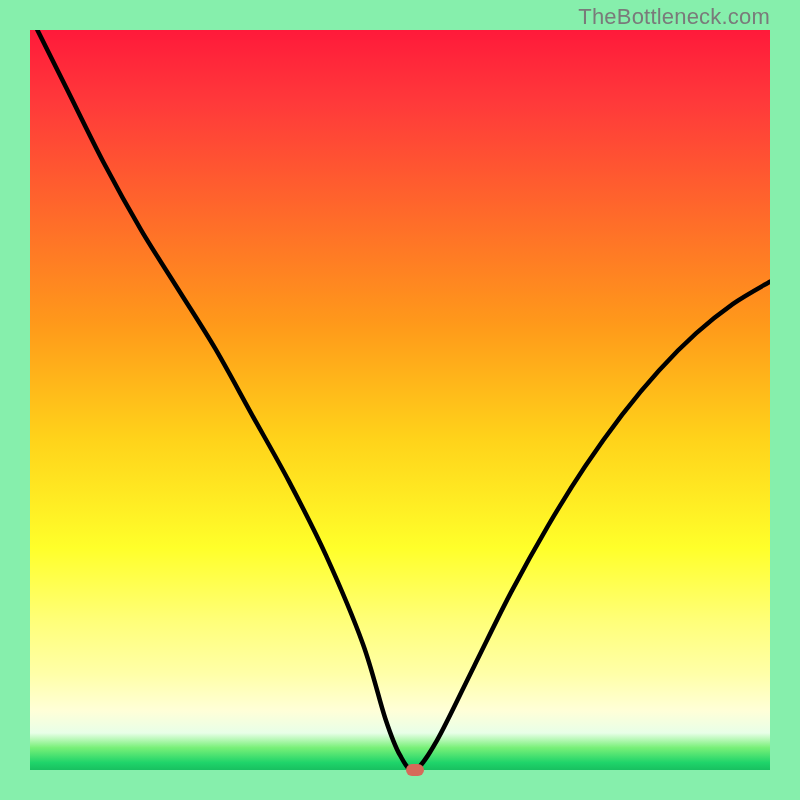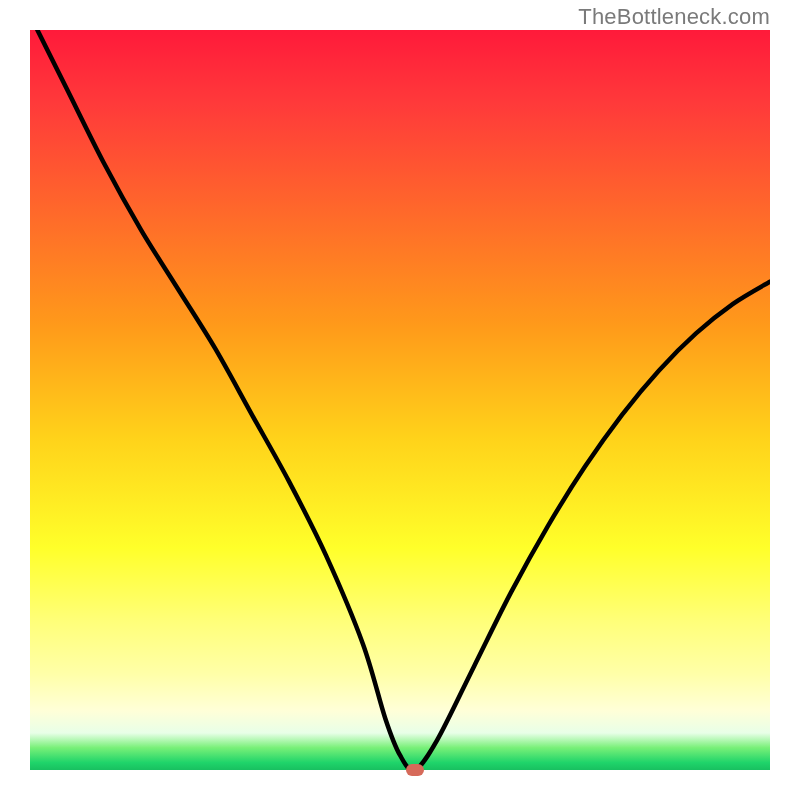--- a/index.html
+++ b/index.html
@@ -10,21 +10,21 @@
     background: #000;
     overflow: hidden;
     font-family: Arial, Helvetica, sans-serif;
   }
   .frame {
     position: absolute;
     left: 0;
     top: 0;
     width: 800px;
     height: 800px;
-    background: #ffffff;
+    background: #86efac;
   }
   .plot-area {
     position: absolute;
     left: 30px;
     top: 30px;
     width: 740px;
     height: 740px;
     background: linear-gradient(to bottom,
       #ff1a3a 0%,
       #ff3a3a 10%,

